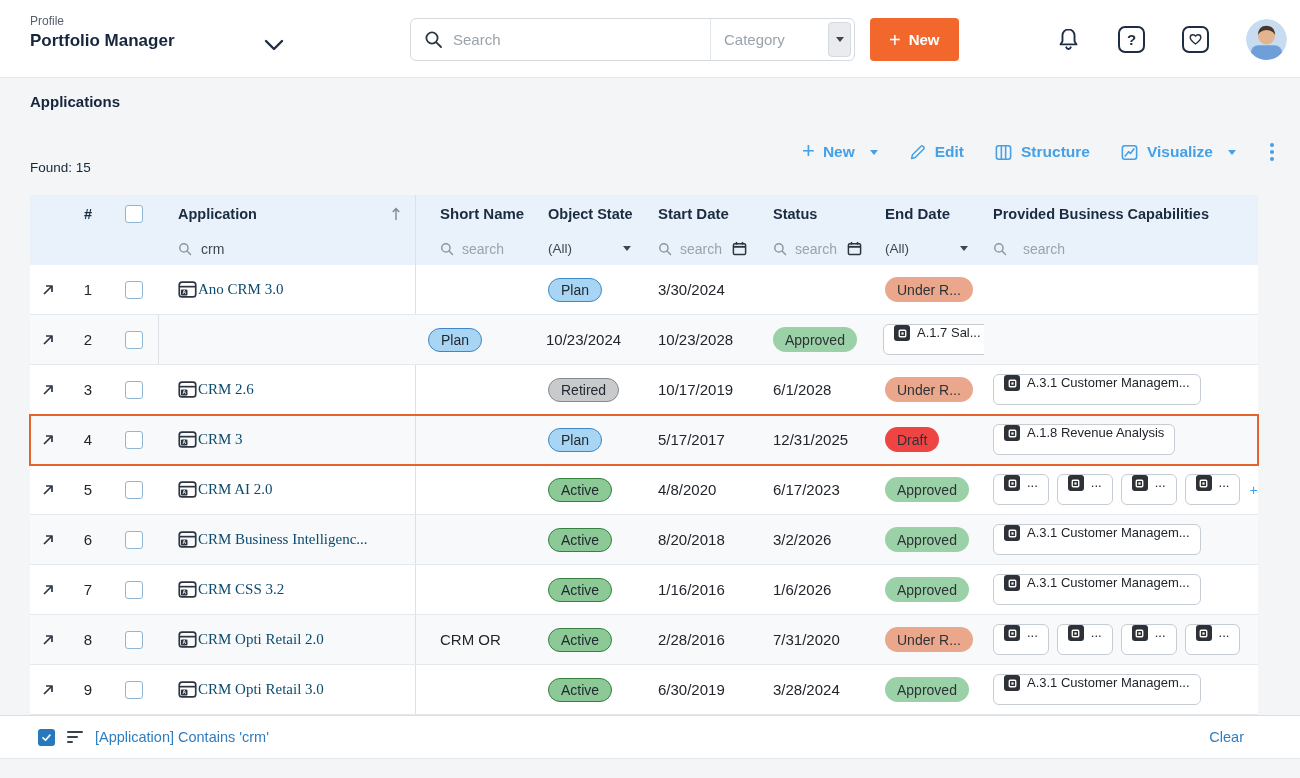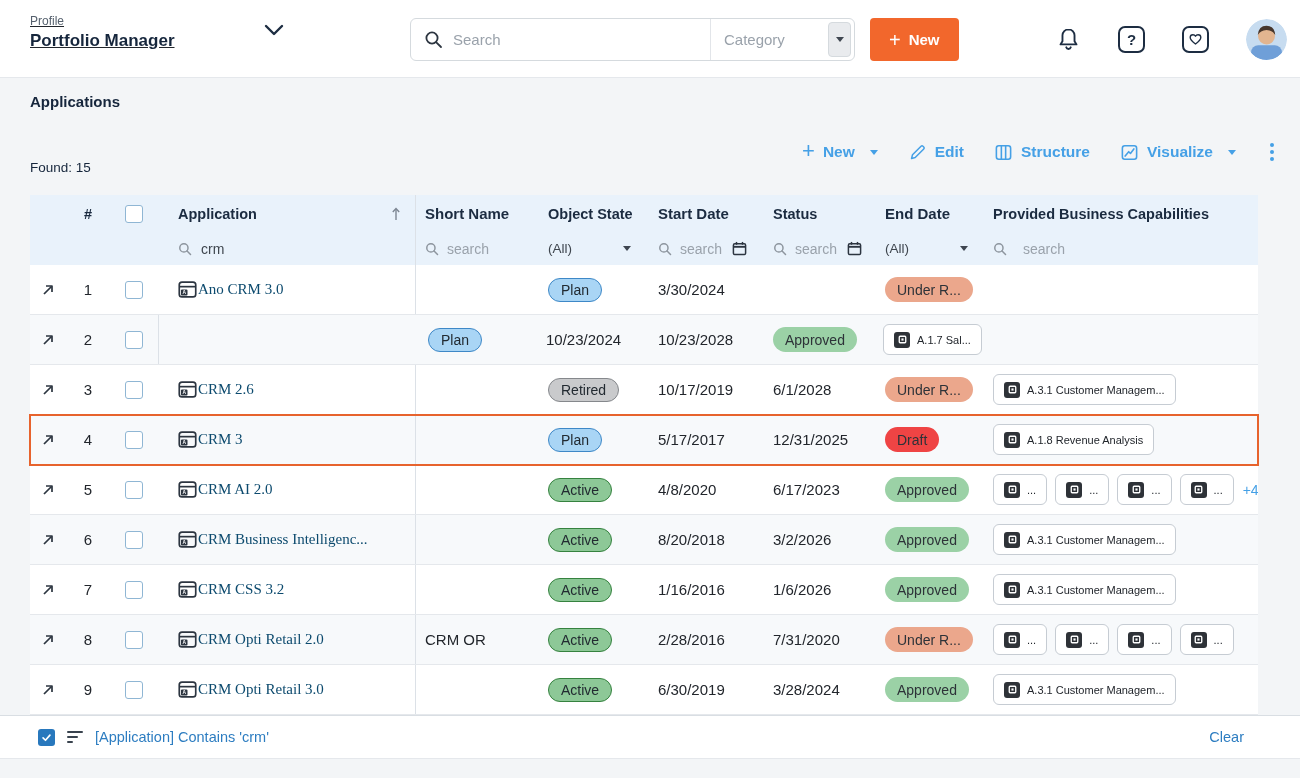--- a/index.html
+++ b/index.html
@@ -6,21 +6,21 @@
   html,body { background:#e9ebee; }
   .screen {
     position:relative; width:1300px; height:778px; overflow:hidden;
     background:#f3f5f7; font-family:"Liberation Sans","DejaVu Sans",sans-serif;
     color:#22262c;
   }
   
   .topbar { position:absolute; top:0; left:0; width:1300px; height:78px;
     background:#fff; border-bottom:1px solid #e5e8ec; }
   .profile { position:absolute; left:30px; top:14px; width:254px; display:flex;
-    justify-content:space-between; align-items:flex-start; cursor:pointer;text-decoration:underline; }
+    justify-content:space-between; align-items:flex-end; cursor:pointer; }
   .profile-label { font-size:12px; color:#55606d; margin-bottom:3px; }
   .profile-value { font-size:17px; font-weight:700; color:#16263c; }
   .chev { margin-top:10px; }
   .searchbox { position:absolute; left:410px; top:18px; width:445px; height:43px;
     background:#fff; border:1px solid #d5dade; border-radius:6px;
     display:flex; align-items:center; }
   .searchbox .mag { margin:0 10px 0 13px; flex:0 0 auto; }
   .search-input { flex:1; border:none; outline:none; font-size:15px;
     font-family:inherit; color:#333; background:transparent; min-width:0; }
   .search-input::placeholder { color:#9aa2ab; }
@@ -62,21 +62,21 @@
     align-items:stretch; }
   .cell { display:flex; align-items:center; height:100%; overflow:hidden; }
   .thead { background:#e9f2fb; }
   .th-titles { height:37px; }
   .th-filters { height:33px; }
   .th { font-size:14.5px; font-weight:700; color:#1b2b40; }
   .c-num { justify-content:center; }
   .c-arrow { justify-content:center; }
   .c-check { justify-content:center; }
   .c-app { padding-left:20px; gap:1px; }
-  .c-short { border-left:1px solid #dce1e7; padding-left:9px; font-size:15px; }
+  .c-short { border-left:1px solid #dce1e7; padding-left:24px; font-size:15px; }
   .c-state { padding-left:13px; }
   .c-start,.c-end { padding-left:11px; font-size:15px; }
   .c-status { padding-left:11px; }
   .c-caps { padding-left:9px; gap:8px; }
   .sort-arrow { margin-left:auto; margin-right:14px; }
   .checkbox { width:18px; height:18px; background:#fff; border:1.5px solid #8fb6d4;
     border-radius:3px; cursor:pointer; }
   .filter { font-size:13.5px; color:#3f464e; }
   .filter .mag { margin-right:8px; flex:0 0 auto; }
   .f-input { border:none; outline:none; background:transparent; font-family:inherit;
@@ -94,22 +94,22 @@
   .state-pill { border:1.5px solid; border-radius:15px; padding:3px 12px;
     font-size:14px; color:#222a31; white-space:nowrap; }
   .st-plan    { background:#a9d5f5; border-color:#3e88c7; }
   .st-retired { background:#c9cacc; border-color:#85888c; }
   .st-active  { background:#8dc897; border-color:#35823f; }
   .status-pill { border-radius:15px; padding:4.5px 12px; font-size:14px;
     color:#2d3238; white-space:nowrap; }
   .su-review   { background:#eba78c; }
   .su-approved { background:#9bd1a6; }
   .su-draft    { background:#ef4444; }
-  .chip { display:flex; align-items:center; gap:7px; height:31px; padding:0 10px;
-    background:#fff; border:1px solid #c6ccd3; border-radius:6px; font-size:11px;
+  .chip { display:flex; align-items:flex-start; gap:7px; height:31px; padding:0 10px;
+    background:#fff; border:1px solid #c6ccd3; border-radius:6px; font-size:13px;
     color:#22262c; white-space:nowrap; flex:0 0 auto; cursor:pointer; }
   .chip-ic { width:16px; height:16px; background:#2e3238; border-radius:3px;
     display:flex; align-items:center; justify-content:center; flex:0 0 auto; }
   .more-link { color:#45a0e6; font-size:14px; margin-left:1px; cursor:pointer; }
   
   .footerbar { position:absolute; left:0; top:715px; width:1300px; height:44px;
     background:#fff; border-top:1px solid #d9dee3; border-bottom:1px solid #e5e8ec;
     display:flex; align-items:center; padding:0 56px 0 38px; gap:12px; }
   .fcheck { width:17px; height:17px; background:#2878bd; border-radius:3px;
     display:flex; align-items:center; justify-content:center; cursor:pointer; flex:0 0 auto; }

